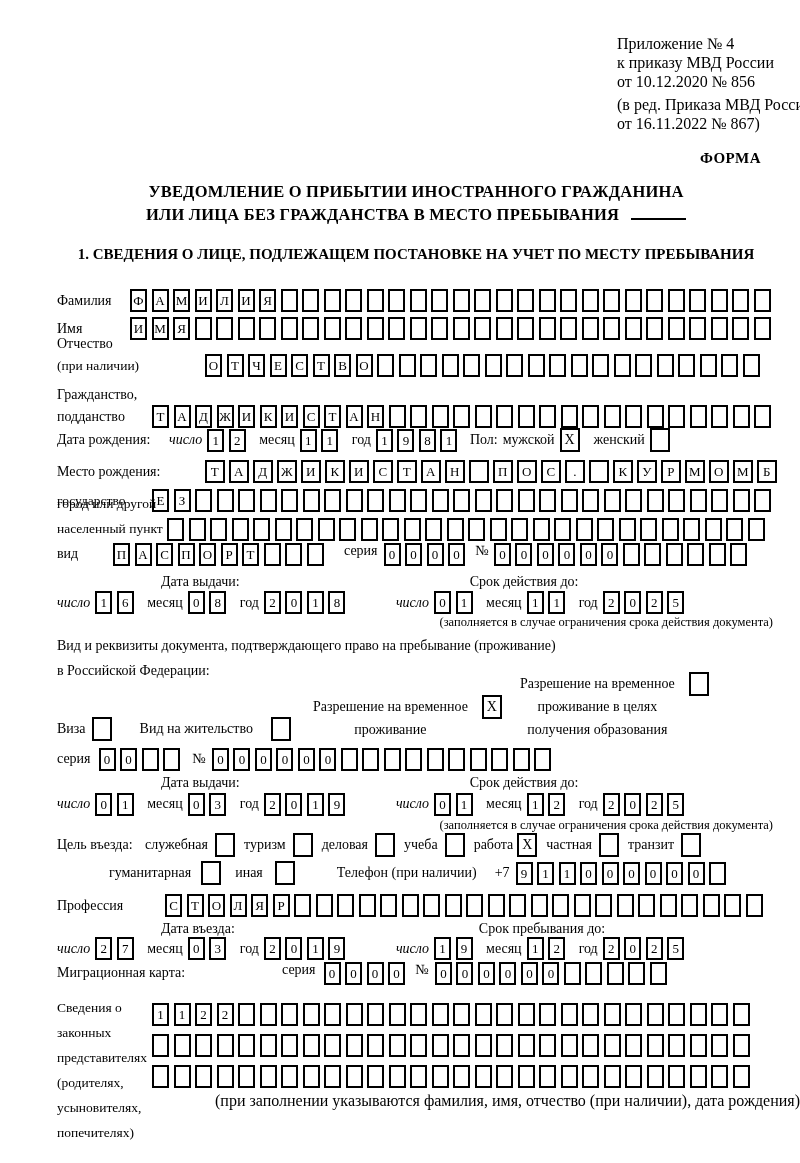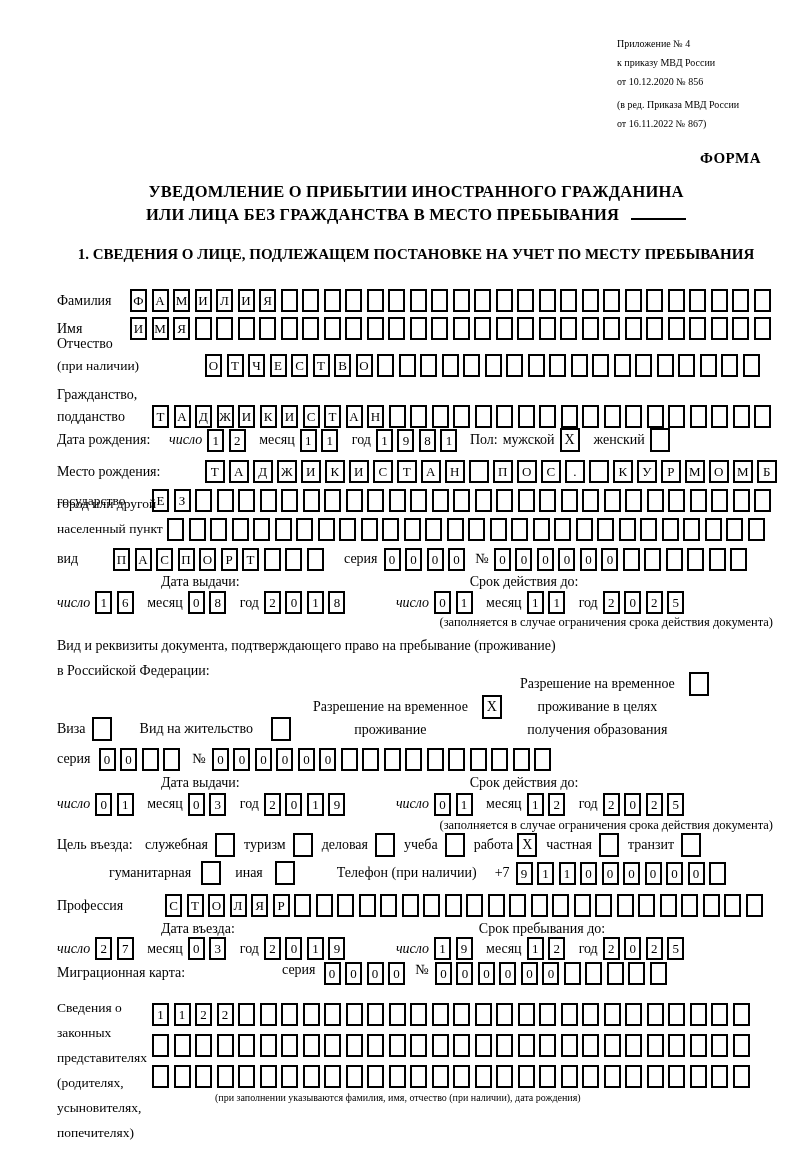--- a/index.html
+++ b/index.html
@@ -6,21 +6,21 @@
   html,body { background:#fff; }
   body {
     width:800px; height:1163px;
     color:#000;
     font-family:"Liberation Serif","DejaVu Serif",serif;
     font-size:14px;
   }
   .page { position:relative; width:800px; height:1163px; padding:34px 25px 0 57px; overflow:hidden; background:#fff; }
 
   
-  .appendix { height:112px; margin-left:560px; font-size:10px; line-height:19px; white-space:nowrap; }
+  .appendix { height:112px; margin-left:560px; font-size:16px; line-height:19px; white-space:nowrap; }
   .appendix .rev { margin-top:4px; }
   .forma { height:26px; padding-top:4px; padding-right:14px; text-align:right; font-weight:bold; font-size:15px; letter-spacing:.5px; }
   .title { height:56px; padding-top:8px; text-align:center; font-weight:bold; font-size:16.5px; line-height:23px; letter-spacing:.2px; }
   .blank-line { display:inline-block; width:55px; height:2px; background:#000; margin-left:12px; vertical-align:baseline; }
   .sec-heading { height:54px; padding-top:18px; text-align:center; font-weight:bold; font-size:15px; white-space:nowrap; }
 
   
   .row { display:flex; align-items:flex-end; overflow:visible; }
   .lbl { flex-shrink:0; line-height:22px; }
   .lbl2 { line-height:22px; font-size:13.5px; }
@@ -56,21 +56,21 @@
   
   .popt { display:flex; align-items:center; margin-left:9px; }
   .popt .olbl { margin-right:2px; line-height:24px; }
 
   .phone-prefix { margin:0 6px 0 18px; line-height:24px; }
 
   
   .legal { display:flex; align-items:flex-start; }
   .legal-lbl { width:95px; flex-shrink:0; font-size:13.5px; line-height:25px; white-space:nowrap; }
   .legal-rows .row { height:31px; }
-  .legal-note { font-size:10px; margin-left:63px; margin-top:4px; white-space:nowrap; }
+  .legal-note { font-size:16px; margin-left:63px; margin-top:4px; white-space:nowrap; }
 </style>
 </head>
 <body>
 
 <div class="page">
 
   <div class="appendix">
     <div>Приложение № 4</div>
     <div>к приказу МВД России</div>
     <div>от 10.12.2020 № 856</div>
@@ -358,21 +358,21 @@
         <span class="cell"></span>
         <span class="cell"></span>
         <span class="cell"></span>
         <span class="cell"></span>
         <span class="cell"></span>
         <span class="cell"></span>
       </span>
   </div>
 
 
-  <div class="row" style="height:34px; padding-top:2px; align-items:center">
+  <div class="row" style="height:34px; padding-top:2px; align-items:flex-start">
     <span class="lbl" style="width:56px">вид</span>
     <span class="cells">
         <span class="cell">П</span>
         <span class="cell">А</span>
         <span class="cell">С</span>
         <span class="cell">П</span>
         <span class="cell">О</span>
         <span class="cell">Р</span>
         <span class="cell">Т</span>
         <span class="cell"></span>

